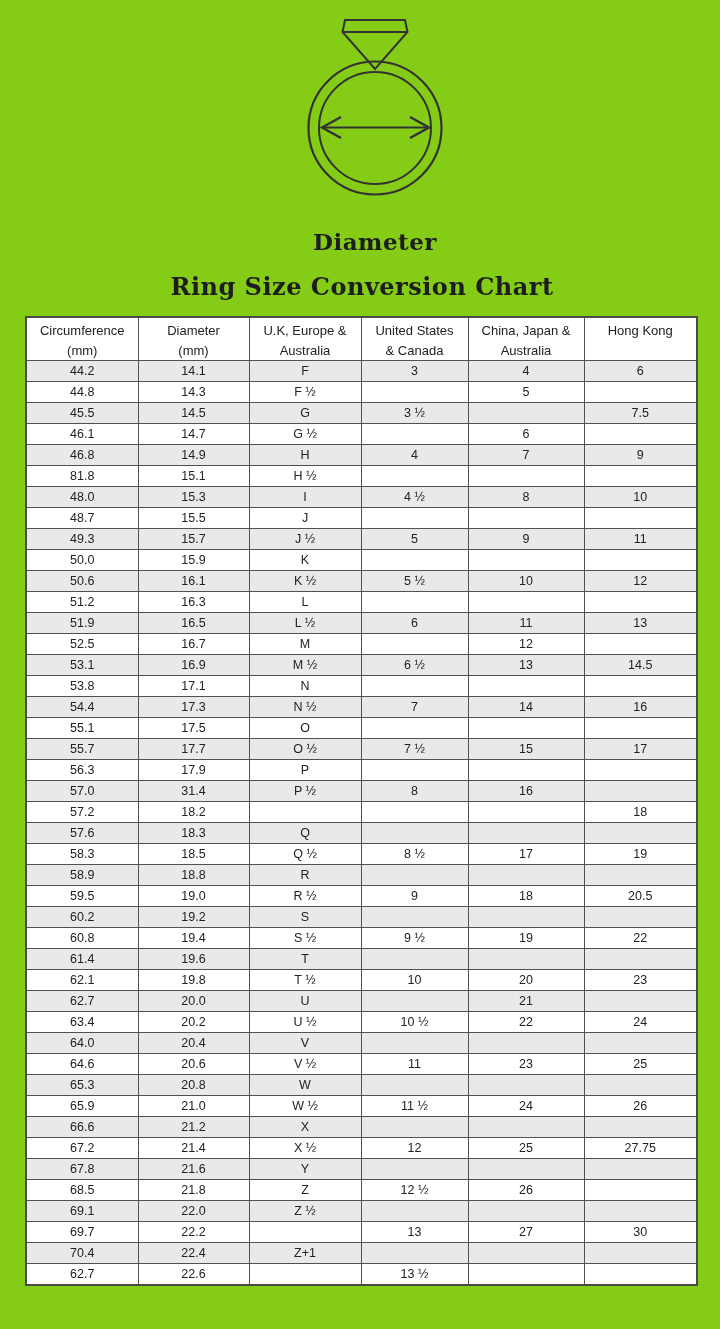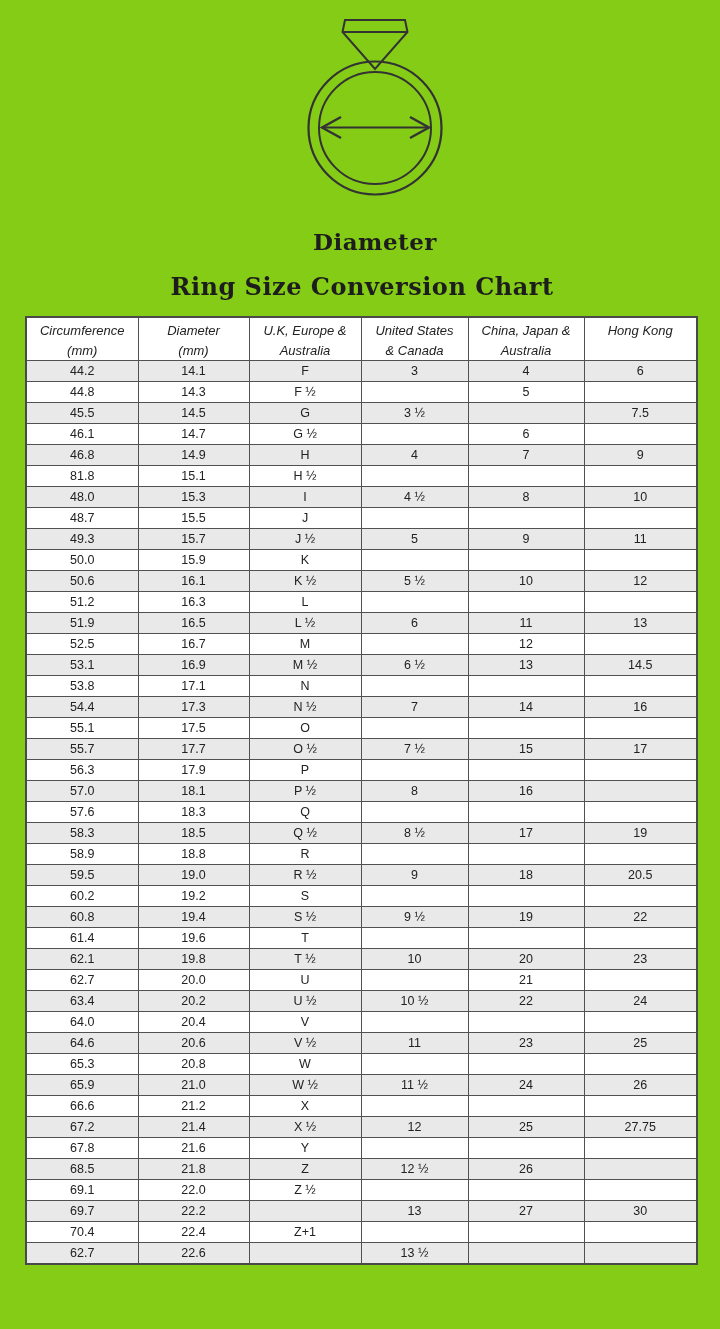--- a/index.html
+++ b/index.html
@@ -65,21 +65,20 @@
     overflow: hidden;
   }
   table.size-table th {
     font-weight: 400;
     font-size: 13px;
     line-height: 19.5px;
     height: 35px;
     vertical-align: top;
     padding-top: 3px;
     background: #ffffff;
-    font-style: italic;
   }
   table.size-table td {
     font-size: 12.5px;
     height: 20px;
     line-height: 20px;
     background: #ffffff;
   }
   table.size-table tbody tr:nth-child(odd) td { background: #e9e9e9; }
 </style>
 </head>
@@ -297,25 +296,33 @@
         <tr>
           <td>56.3</td>
           <td>17.9</td>
           <td>P</td>
           <td></td>
           <td></td>
           <td></td>
         </tr>
         <tr>
           <td>57.0</td>
-          <td>18.1</td>
+          <td>31.4</td>
           <td>P ½</td>
           <td>8</td>
           <td>16</td>
           <td></td>
+        </tr>
+        <tr>
+          <td>57.2</td>
+          <td>18.2</td>
+          <td></td>
+          <td></td>
+          <td></td>
+          <td>18</td>
         </tr>
         <tr>
           <td>57.6</td>
           <td>18.3</td>
           <td>Q</td>
           <td></td>
           <td></td>
           <td></td>
         </tr>
         <tr>

